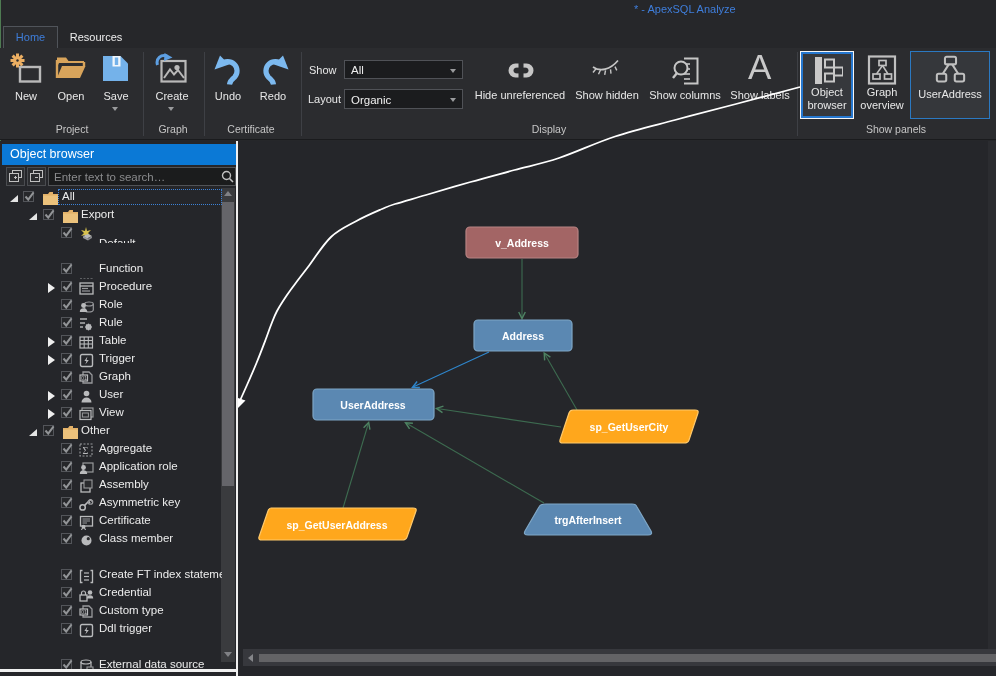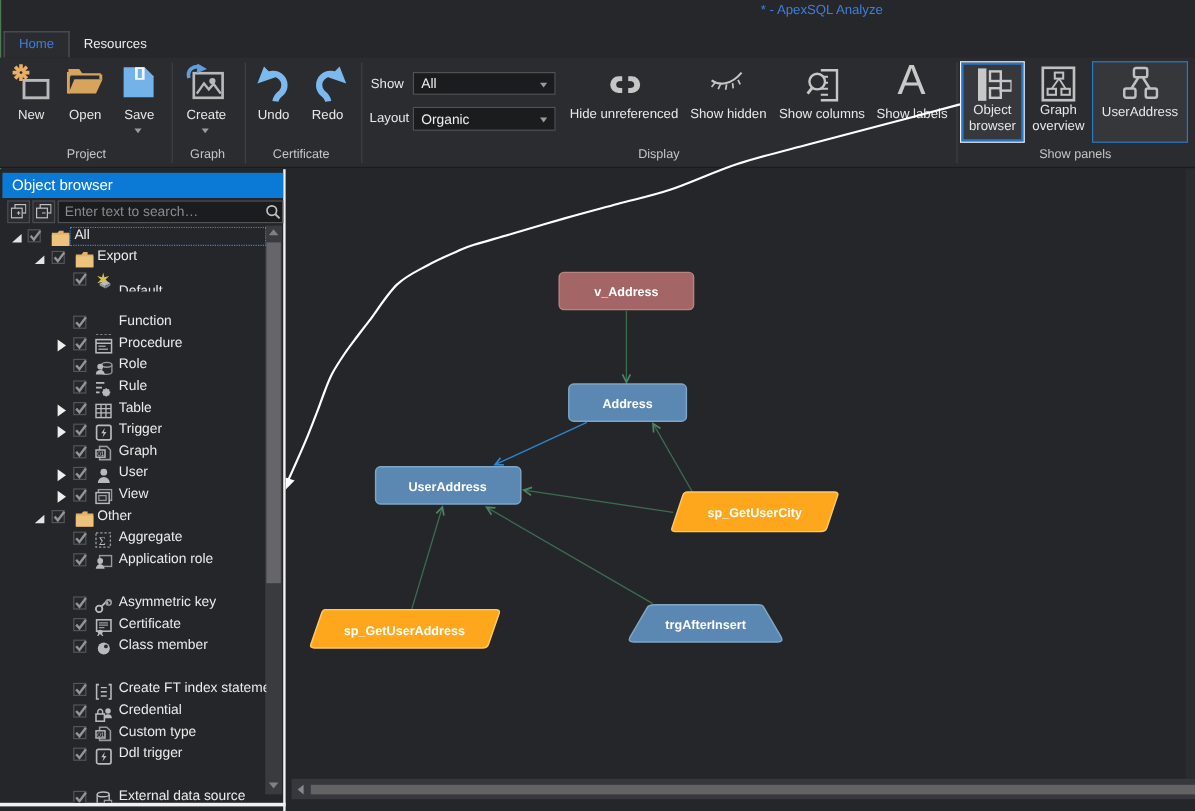--- a/index.html
+++ b/index.html
@@ -456,20 +456,34 @@
         </div>
         <div style="position:absolute;left:79px;top:1px;width:15px;height:16px">
           <svg width="15" height="15" viewBox="0 0 15 15" style="position:absolute;left:0;top:1px">
             <rect x="4" y="2" width="10" height="9" fill="none" stroke="#98999c" stroke-width="1.2"></rect>
             <circle cx="4.5" cy="6.5" r="2.4" fill="#b9babc"></circle>
             <path d="M0.8,13 a3.7,3.7 0 0 1 7.4,0 z" fill="#b9babc"></path>
           </svg>
         </div>
         <div style="position:absolute;left:99px;top:1px;font-size:11.5px;color:#ececec;white-space:nowrap">Application role</div>
       </div>
+<div style="position:absolute;left:0;top:336px;width:222px;height:18px;overflow:hidden">
+        <div style="position:absolute;left:61px;top:2px;width:11px;height:11px;background:#26272a;border:1.5px solid #53555a">
+          <svg width="11" height="11" viewBox="0 0 11 11" style="position:absolute;left:-0.5px;top:-1px">
+            <path d="M1.5,5.5 L4.2,8.6 L9.6,1.4" fill="none" stroke="#929497" stroke-width="2"></path>
+          </svg>
+        </div>
+        <div style="position:absolute;left:79px;top:1px;width:15px;height:16px">
+          <svg width="15" height="15" viewBox="0 0 15 15" style="position:absolute;left:0;top:1px">
+            <rect x="2" y="4" width="9" height="9" fill="none" stroke="#b9babc" stroke-width="1.3"></rect>
+            <rect x="5" y="1" width="8" height="8" fill="#2a2b2e" stroke="#98999c" stroke-width="1.1"></rect>
+          </svg>
+        </div>
+        <div style="position:absolute;left:99px;top:1px;font-size:11.5px;color:#ececec;white-space:nowrap">Assembly</div>
+      </div>
 <div style="position:absolute;left:0;top:354px;width:222px;height:18px;overflow:hidden">
         <div style="position:absolute;left:61px;top:2px;width:11px;height:11px;background:#26272a;border:1.5px solid #53555a">
           <svg width="11" height="11" viewBox="0 0 11 11" style="position:absolute;left:-0.5px;top:-1px">
             <path d="M1.5,5.5 L4.2,8.6 L9.6,1.4" fill="none" stroke="#929497" stroke-width="2"></path>
           </svg>
         </div>
         <div style="position:absolute;left:79px;top:1px;width:15px;height:16px">
           <svg width="15" height="15" viewBox="0 0 15 15" style="position:absolute;left:0;top:1px">
             <circle cx="3.6" cy="10.4" r="2.7" fill="none" stroke="#b9babc" stroke-width="1.5"></circle>
             <path d="M5.6,8.4 L11.5,2.5 M11.5,2.5 l2,2 M9.5,4.5 l1.6,1.6" stroke="#b9babc" stroke-width="1.5" fill="none"></path>

